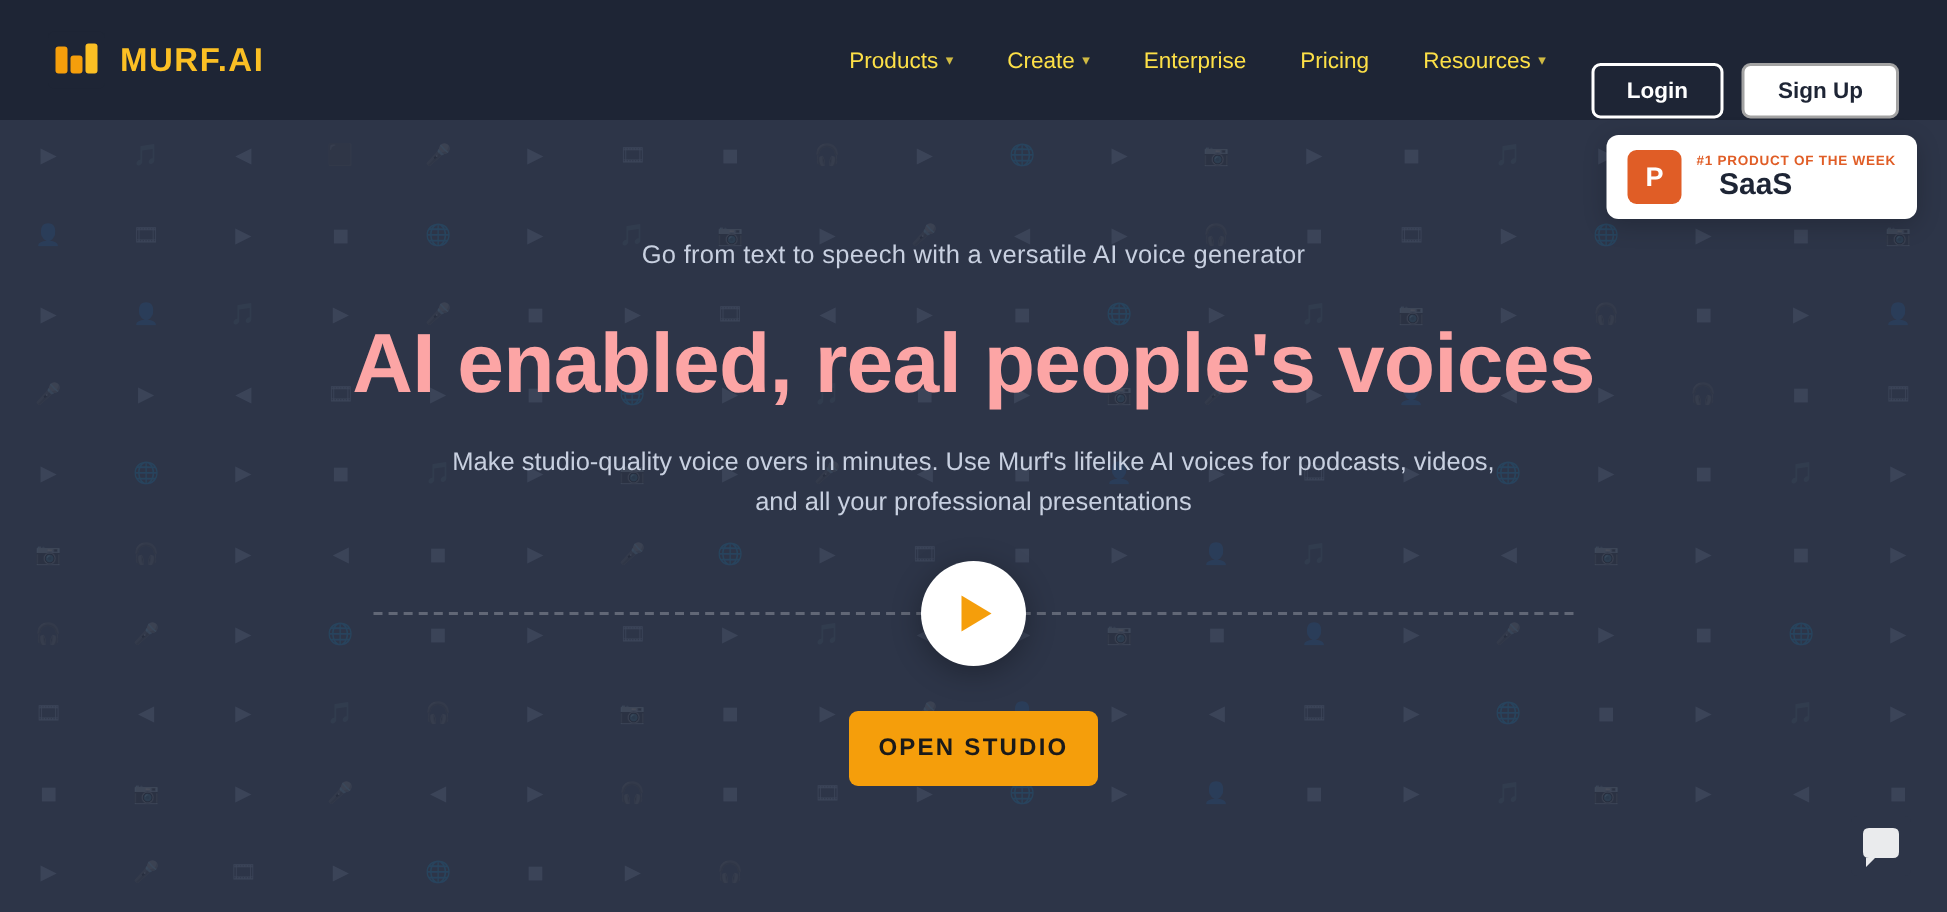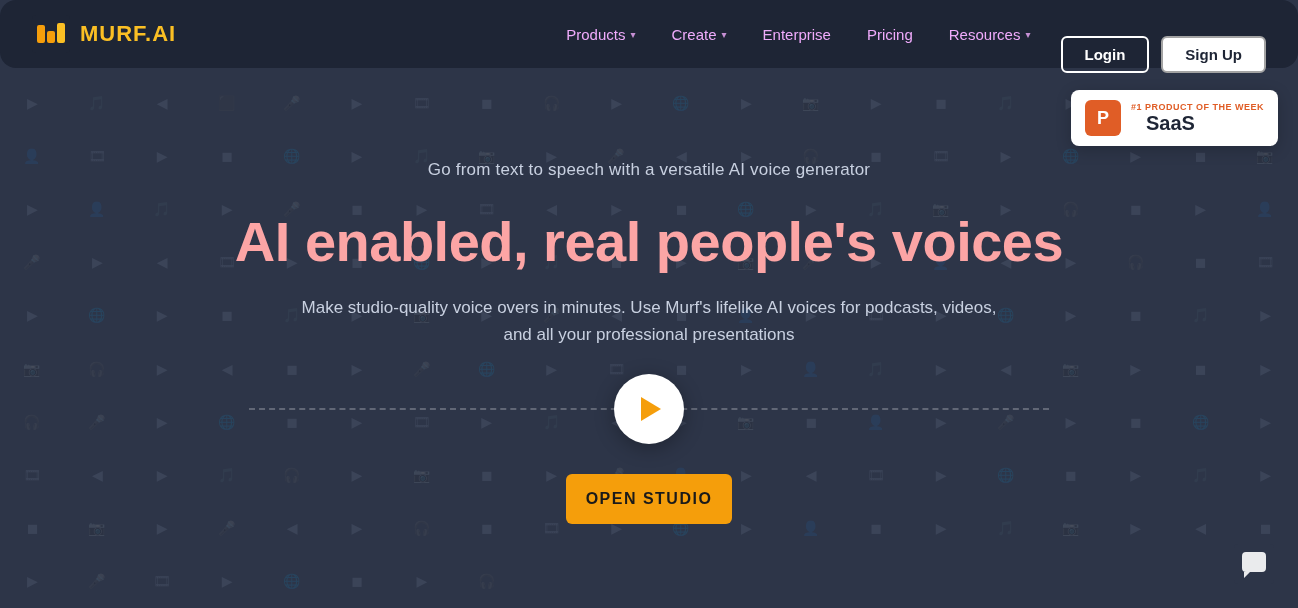--- a/index.html
+++ b/index.html
@@ -8,27 +8,26 @@
       width: 1298px;
       height: 608px;
       overflow: hidden;
       font-family: 'Segoe UI', Arial, sans-serif;
     }
 
     
     .navbar {
       position: absolute;
       top: 0; left: 0; right: 0;
-      height: 68px;
+      height: 80px;
       background: #1e2535;
       display: flex;
       align-items: center;
       padding: 0 32px;
       z-index: 10;
-      border-radius: 16px;
     }
 
     .logo-area {
       display: flex;
       align-items: center;
       gap: 10px;
       margin-right: auto;
     }
 
     .logo-icon {
@@ -48,21 +47,21 @@
     }
 
     .nav-links {
       display: flex;
       align-items: center;
       gap: 8px;
       list-style: none;
     }
 
     .nav-links li a {
-      color: #f0abfc;
+      color: #fde047;
       text-decoration: none;
       font-size: 15px;
       padding: 8px 14px;
       display: flex;
       align-items: center;
       gap: 5px;
       white-space: nowrap;
     }
 
     .chevron {

